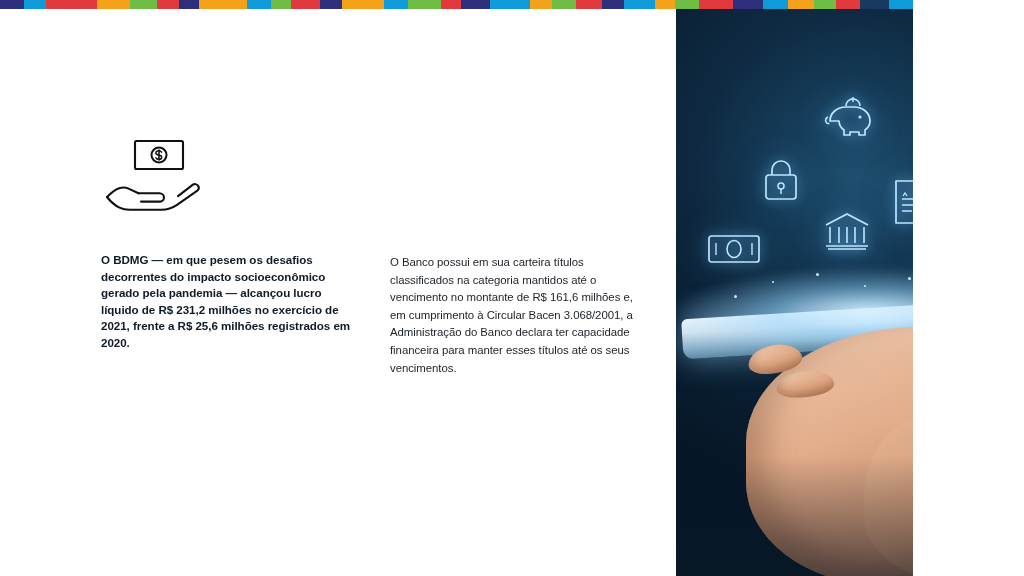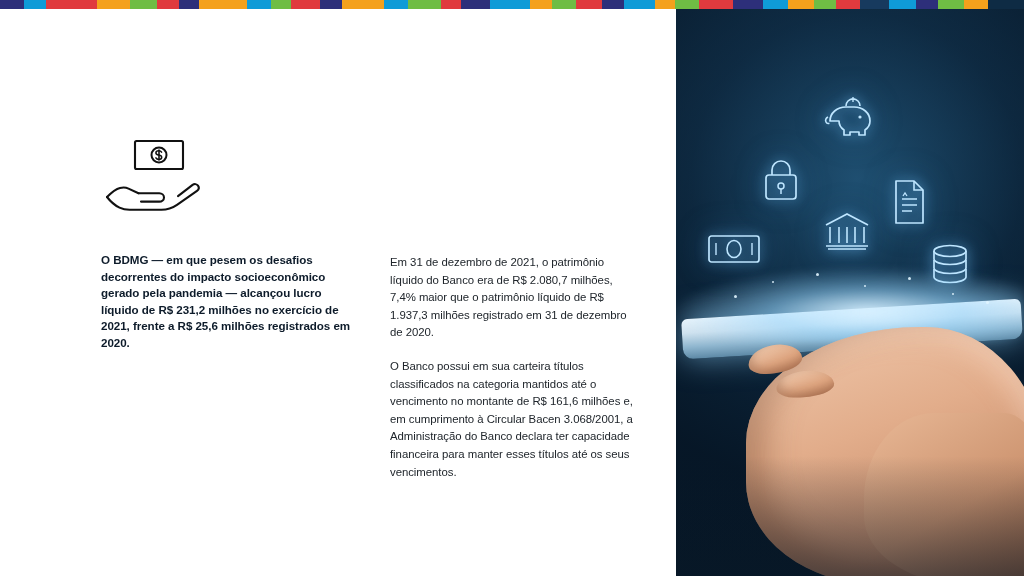--- a/index.html
+++ b/index.html
@@ -7,21 +7,21 @@
     margin: 0;
     padding: 0;
     width: 1024px;
     height: 576px;
     background: #ffffff;
     font-family: "Liberation Sans", sans-serif;
     overflow: hidden;
   }
   #page {
     position: relative;
-    width: 1024px;
+    width: 913px;
     height: 576px;
     background: #ffffff;
     overflow: hidden;
     padding-left: 44px;
   }
 
   
   #color-strip {
     position: absolute;
     top: 0; left: 0;
@@ -240,21 +240,20 @@
 
         <path d="M4 60c4-4 9-8 13-9 3-.8 6-.6 8.5.6l10 4.6" stroke="#111111" stroke-width="2.1" fill="none" stroke-linecap="round"></path>
         <path d="M4 60c3.5 4.5 8 8.5 12.5 10.6 3.2 1.5 6.6 2.1 10 2.1h32c6 0 11-1.8 15.5-4.9l20-13.9c1.8-1.3 2.2-3.5 1-5.2-1.2-1.7-3.6-2.1-5.4-.9L75 59.2" stroke="#111111" stroke-width="2.1" fill="none" stroke-linecap="round" stroke-linejoin="round"></path>
         <path d="M35.5 56.2h20.8c2.6 0 4.7 1.9 4.7 4.2 0 2.3-2.1 4.2-4.7 4.2H38" stroke="#111111" stroke-width="2.1" fill="none" stroke-linecap="round"></path>
       </svg>
     </div>
 
     <div id="col-left">O BDMG — em que pesem os desafios decorrentes do impacto socioeconômico gerado pela pandemia — alcançou lucro líquido de R$ 231,2 milhões no exercício de 2021, frente a R$ 25,6 milhões registrados em 2020.</div>
 
     <div id="col-right">
-      <p>Em 31 de dezembro de 2021, o patrimônio líquido do Banco era de R$ 2.080,7 milhões, 7,4% maior que o patrimônio líquido de R$ 1.937,3 milhões registrado em 31 de dezembro de 2020.</p>
       <p>O Banco possui em sua carteira títulos classificados na categoria mantidos até o vencimento no montante de R$ 161,6 milhões e, em cumprimento à Circular Bacen 3.068/2001, a Administração do Banco declara ter capacidade financeira para manter esses títulos até os seus vencimentos.</p>
     </div>
   </div>
 
   <div id="photo-panel">
     <div id="photo-bg"></div>
 
     <div id="icon-cluster">
 
       <div class="glow-icon" style="left:148px; top:14px;">

